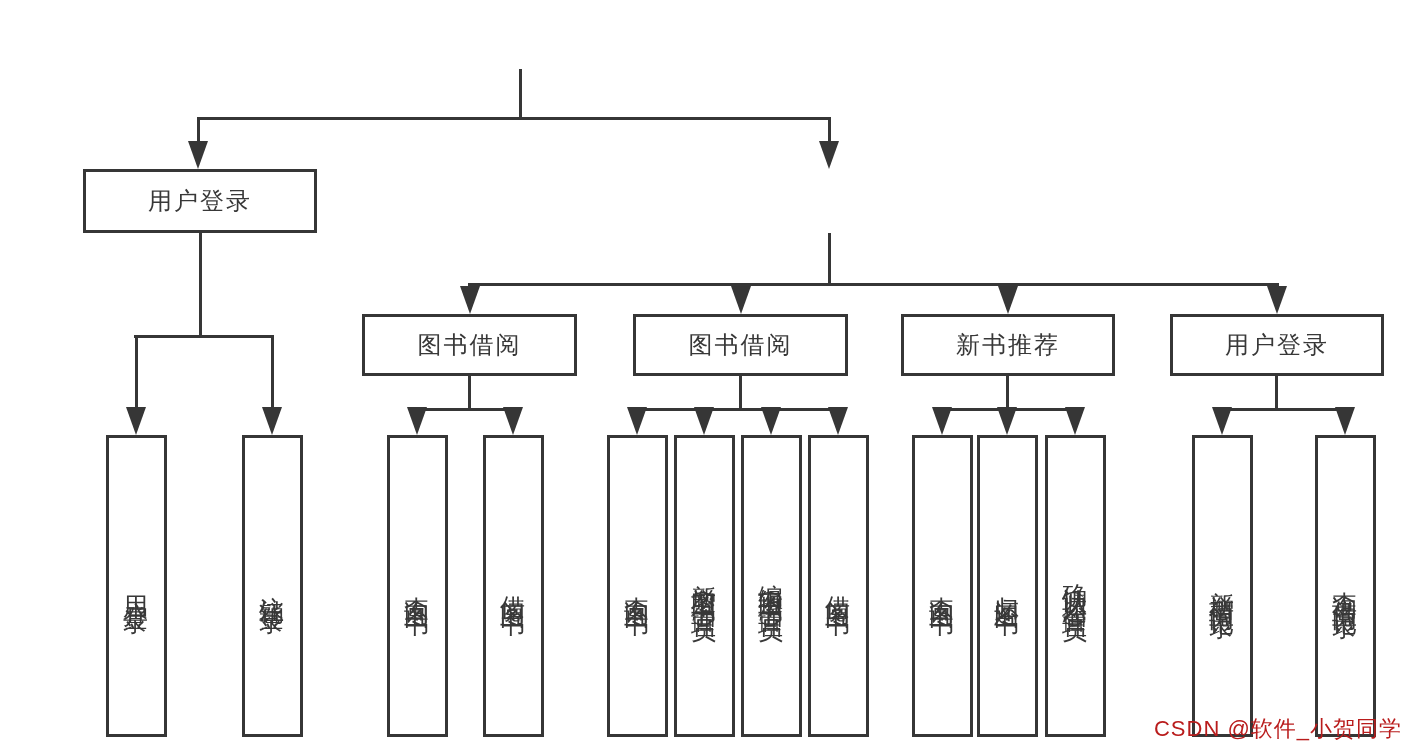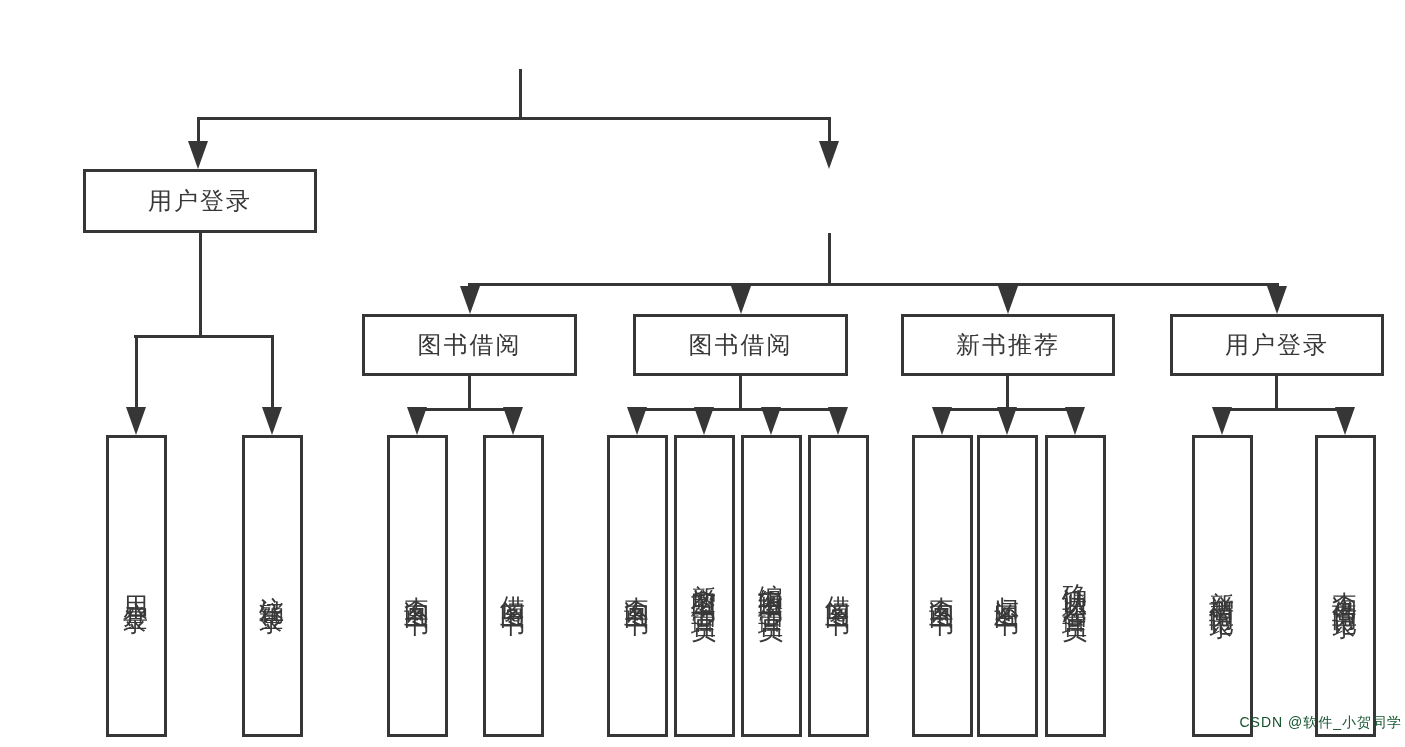--- a/index.html
+++ b/index.html
@@ -35,23 +35,23 @@
     position: absolute;
     width: 0; height: 0;
     border-left: 10px solid transparent;
     border-right: 10px solid transparent;
     border-top: 28px solid #363636;
   }
   .wm {
     position: absolute;
     top: 714px;
     right: 3px;
-    font-size: 14px;
+    font-size: 22px;
     letter-spacing: 1px;
-    color: #14532d;
+    color: #b91c1c;
     z-index: 5;
     text-align: right;
   }
 </style>
 </head>
 <body>
 
 <div id="stage">
 
 

